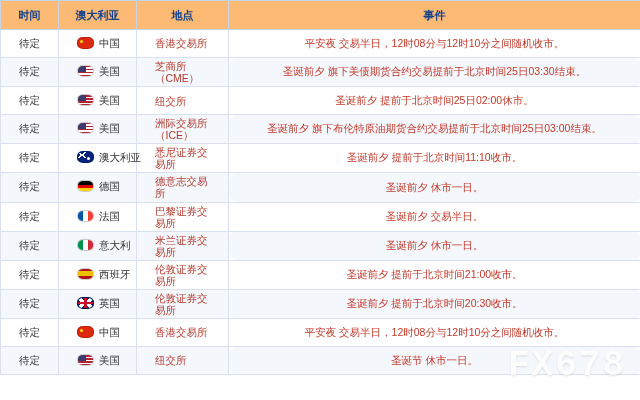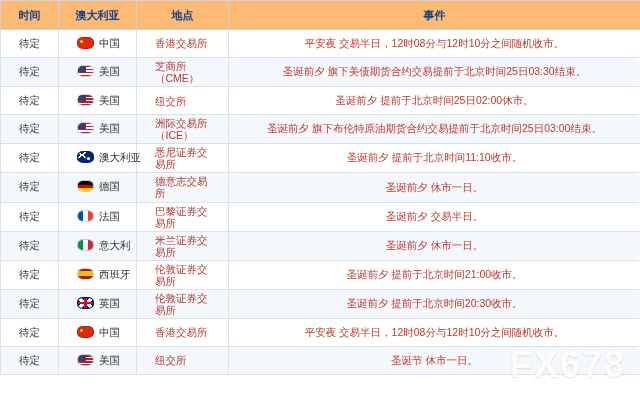--- a/index.html
+++ b/index.html
@@ -130,21 +130,21 @@
 
   .watermark {
     position: absolute;
     right: 14px;
     bottom: 14px;
     font-size: 36px;
     font-weight: bold;
     color: rgba(255,255,255,0.92);
     letter-spacing: 2px;
     text-shadow: 0 1px 2px rgba(0,0,0,0.12);
-    font-family: Liberation Sans, sans-serif;
+    font-family: Liberation Mono, monospace;
     pointer-events: none;
   }
 </style>
 </head>
 <body>
 
 <table class="schedule">
   <colgroup>
     <col class="c-time">
     <col class="c-region">

